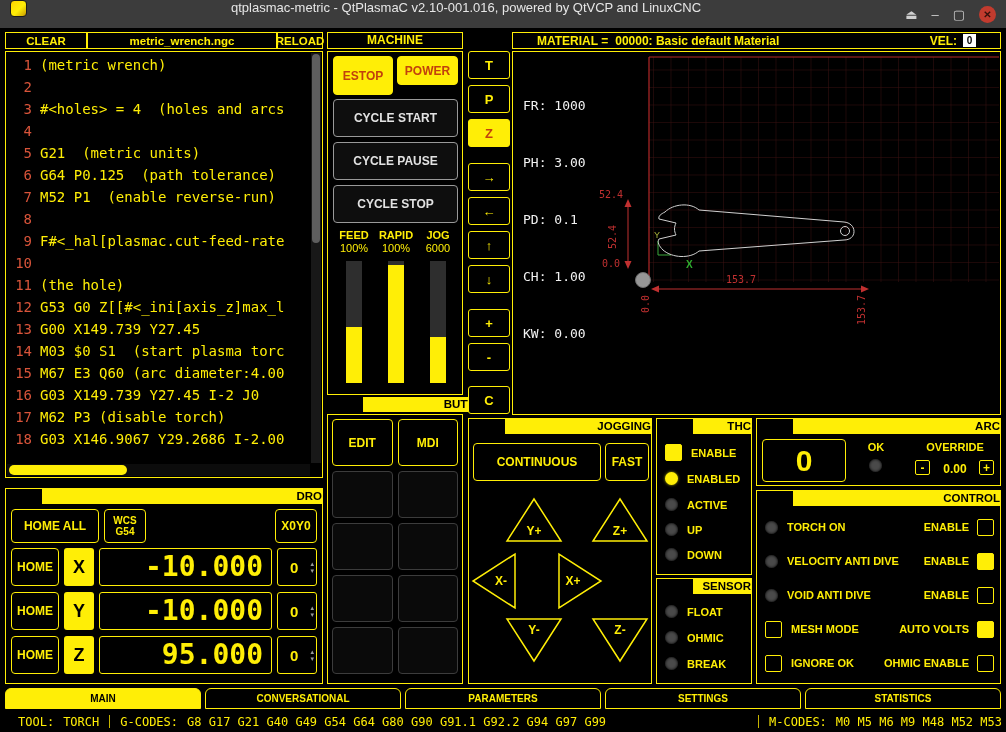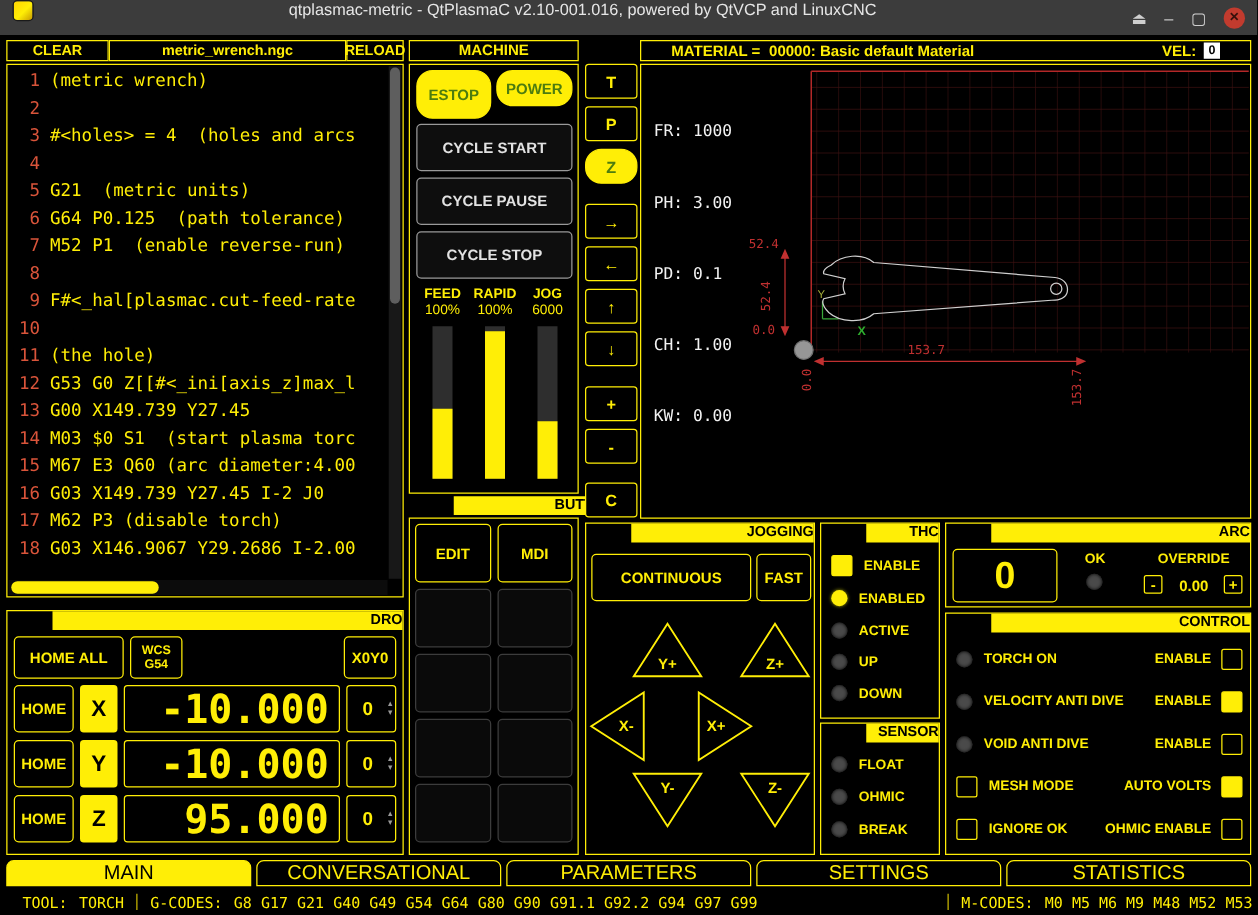--- a/index.html
+++ b/index.html
@@ -19,21 +19,21 @@
   .win-btn.close { width:17px; height:17px; border-radius:50%; background:#c23b2e; color:#35100b;
                    display:flex; align-items:center; justify-content:center; font-size:10px; font-weight:bold; }
 
   
   .bbox { position:absolute; border:1px solid var(--yl); background:#000; }
   .ybar { background:var(--yl); color:#000; font-weight:bold; font-size:11.5px;
           text-align:right; line-height:15px; height:15px;margin-left:36px; }
   .ytxt { color:var(--yl); font-weight:bold; font-size:12px; text-align:center; }
   .btn { display:flex; align-items:center; justify-content:center; border:1px solid var(--yl);
          border-radius:4px; color:var(--yl); background:#000; font-weight:bold; font-size:12px; }
-  .btn.filled { background:var(--yl); color:#4d7c0f;border-radius:13px; }
+  .btn.filled { background:var(--yl); color:#c2410c; }
   .btn.gray { border-color:#999; color:#e2e2e2; background:#0e0e0e; }
   .btn.empty { border-color:#3c3c3c; background:#0a0a0a; }
   .led { width:13px; height:13px; border-radius:50%; background:#4a4a4a; box-shadow:inset 0 0 3px #000; flex:none; }
   .led.on { background:var(--yl); box-shadow:0 0 3px #aa0; }
   .chk { width:17px; height:17px; border:1px solid var(--yl); border-radius:2px; background:#000; flex:none; }
   .chk.on { background:var(--yl); }
   .lbl { color:var(--yl); font-size:11px; font-weight:bold; }
 
   
   #filebar { position:absolute; left:5px; top:32px; width:318px; height:17px; display:flex; }
@@ -49,21 +49,21 @@
   .hscroll { position:absolute; left:1px; right:12px; bottom:1px; height:12px; background:#0c0c0c; }
   .hthumb { position:absolute; left:2px; top:1px; width:118px; height:10px; background:var(--yl); border-radius:5px; }
 
   
   #dro-panel { left:5px; top:488px; width:318px; height:196px; }
   .dro-toolbar { display:flex; gap:5px; padding:5px 5px 2px; align-items:center; }
   .dro-row { display:flex; gap:5px; padding:3px 5px; align-items:center; }
   .axis-letter { width:30px; height:38px; background:var(--yl); color:#000; font-weight:bold; font-size:18px;
                  display:flex; align-items:center; justify-content:center; border-radius:3px; flex:none; }
   .dro-value { flex:1; height:38px; border:1px solid var(--yl); border-radius:3px; color:var(--yl);
-               font-size:32px; font-weight:bold; text-align:right; line-height:36px; padding-right:8px; }
+               font-size:28px; font-weight:bold; text-align:right; line-height:36px; padding-right:8px; }
   .joint-box { width:40px; height:38px; border:1px solid var(--yl); border-radius:3px; display:flex; align-items:center; flex:none; }
   .joint-num { flex:1; text-align:center; color:var(--yl); font-size:15px; font-weight:bold; }
   .spin { display:flex; flex-direction:column; margin-right:2px; color:#9a9a9a; font-size:7px; line-height:7px; }
 
   
   #machine-title { left:327px; top:32px; width:136px; height:17px; line-height:15px; }
   #machine-panel { left:327px; top:51px; width:136px; height:344px; }
   .ovr-col { position:absolute; width:40px; text-align:center; top:177px; }
   .ovr-label { color:var(--yl); font-size:11px; font-weight:bold; }
   .ovr-value { color:var(--yl); font-size:11px; margin-top:1px; }
@@ -107,21 +107,21 @@
   #control-panel { left:756px; top:490px; width:245px; height:194px; }
   .ctl-row { position:absolute; left:8px; right:6px; height:24px; display:flex; align-items:center; }
   .ctl-left { display:flex; align-items:center; gap:9px; flex:1; }
   .ctl-right { display:flex; align-items:center; gap:8px; }
   .mini-btn { width:15px; height:15px; border:1px solid var(--yl); border-radius:2px; color:var(--yl);
               font-size:12px; font-weight:bold; display:flex; align-items:center; justify-content:center; }
 
   
   #tabs { position:absolute; left:0; top:688px; width:1006px; height:21px; display:flex; gap:4px; padding:0 5px; }
   .tab { flex:1; border:1px solid var(--yl); border-radius:6px 6px 0 0; display:flex; align-items:center;
-         justify-content:center; font-size:16px; font-weight:normal; color:var(--yl); background:#000; }
+         justify-content:center; font-size:10px; font-weight:bold; color:var(--yl); background:#000; }
   .tab.active { background:var(--yl); color:#000; }
   #statusbar { position:absolute; left:0; top:711px; width:1006px; height:21px; display:flex; align-items:center;
                color:var(--yl); font-family:"DejaVu Sans Mono",monospace; font-size:12px; }
   .sb-sep { width:1px; height:13px; background:#c7b500; margin:0 10px; flex:none; }
   .sb-group { display:flex; gap:9px; white-space:nowrap; }
 </style>
 </head>
 <body>
 
 <div id="root">

